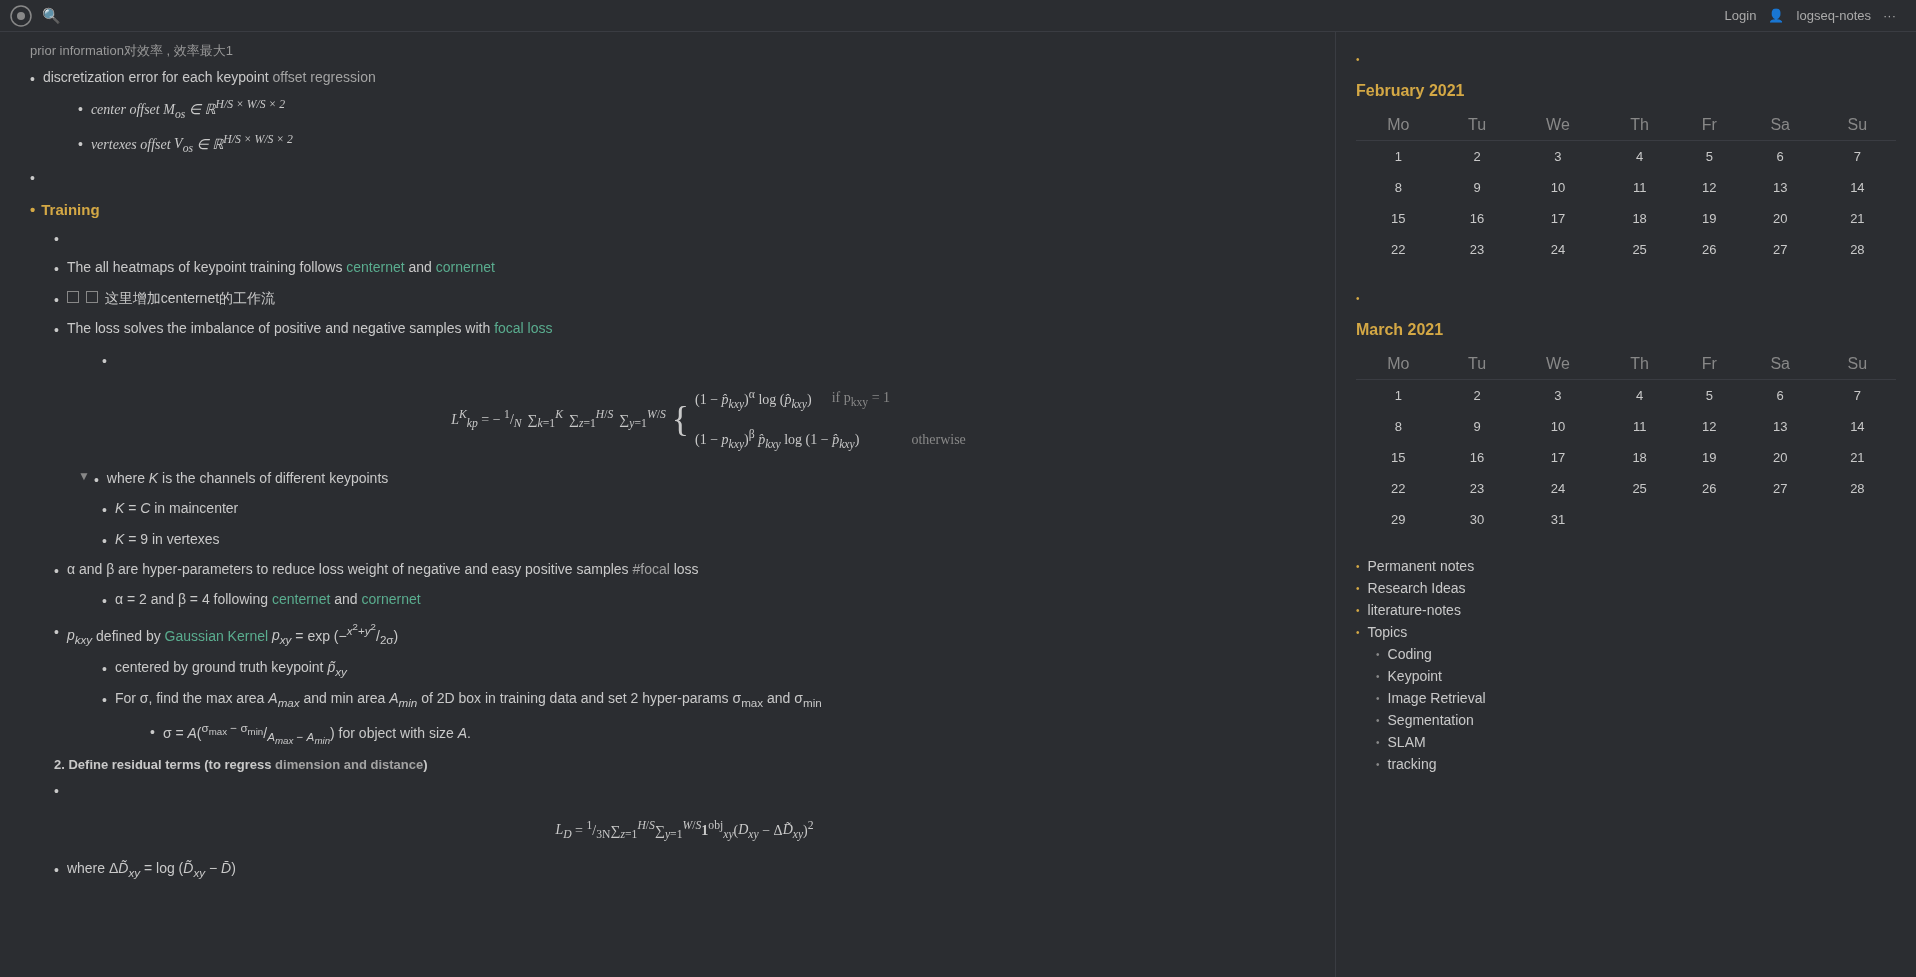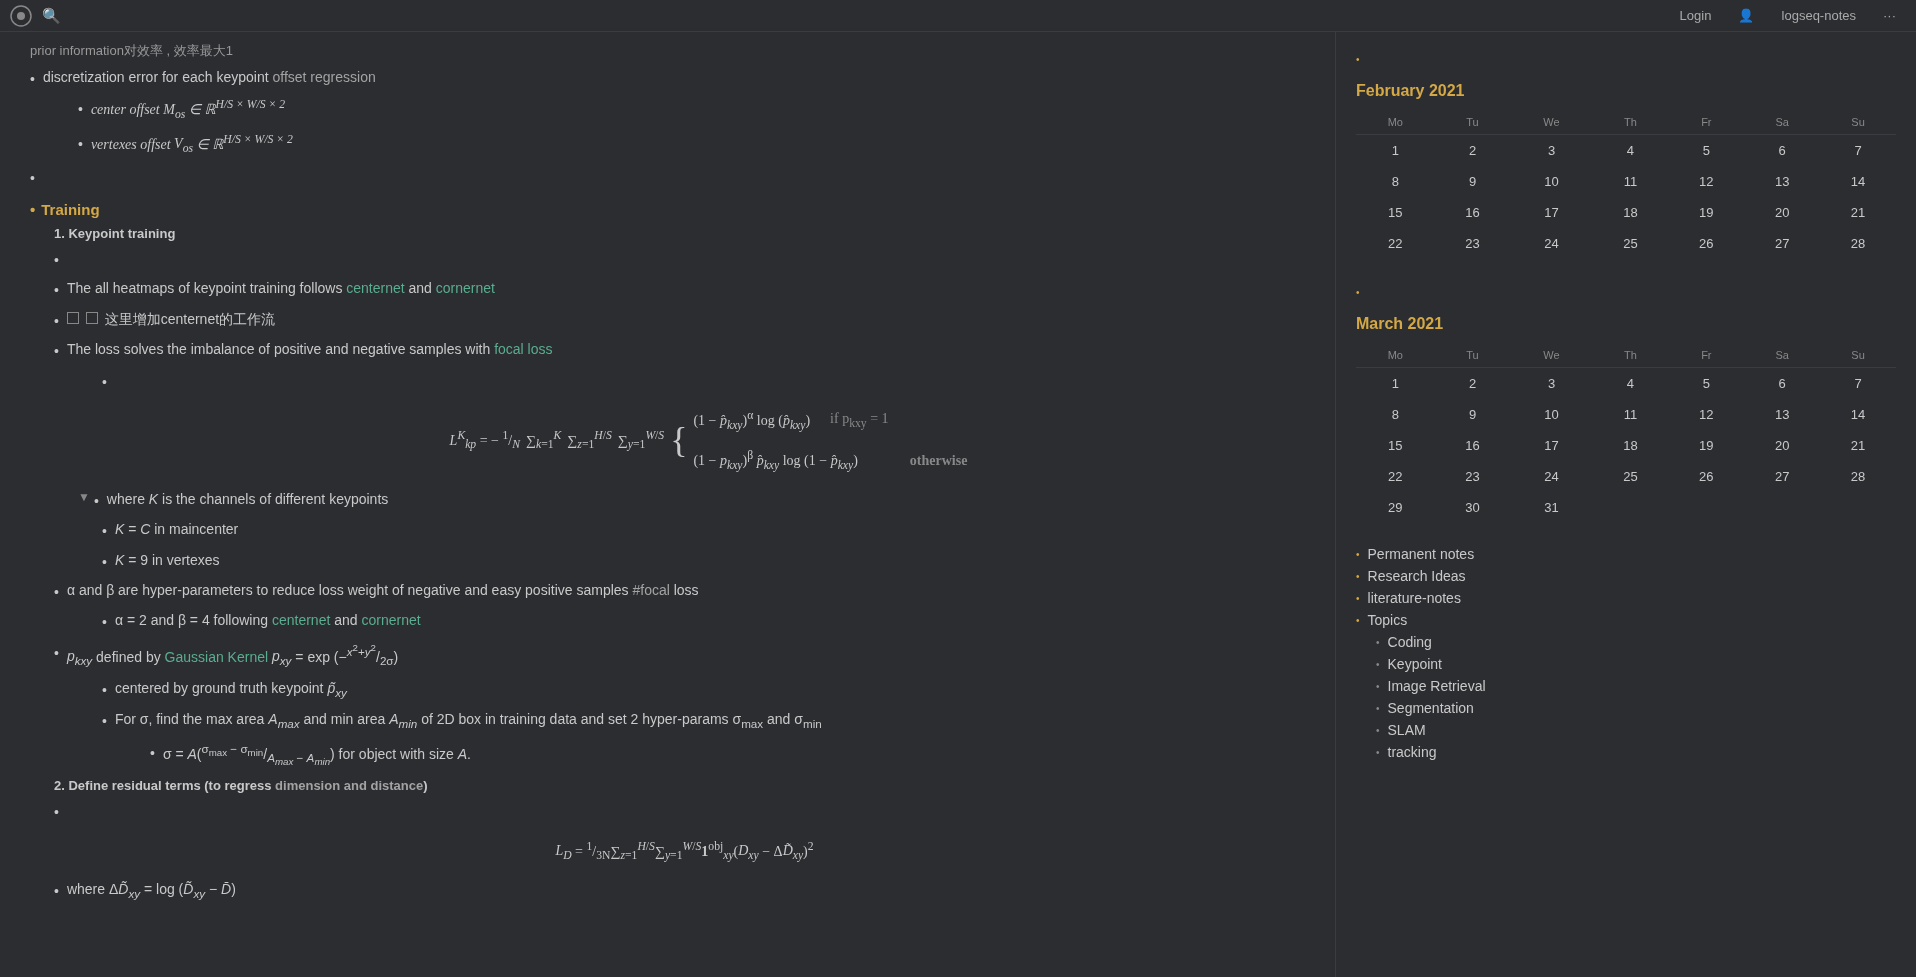--- a/index.html
+++ b/index.html
@@ -47,21 +47,21 @@
       align-items: center;
       justify-content: flex-end;
       padding: 0 20px;
       z-index: 100;
       border-bottom: 1px solid #3a3c42;
     }
 
     .topbar-right {
       display: flex;
       align-items: center;
-      gap: 27px;
+      gap: 12px;
       font-size: 13px;
       color: #aaa;
     }
 
     .topbar-left {
       position: absolute;
       left: 10px;
       display: flex;
       align-items: center;
       gap: 10px;
@@ -126,21 +126,21 @@
       margin: 12px 0 10px 0;
     }
 
     .calendar-grid {
       width: 100%;
       border-collapse: collapse;
     }
 
     .calendar-grid th {
       color: #888;
-      font-size: 11px;
+      font-size: 16px;
       font-weight: normal;
       padding: 6px 4px;
       text-align: center;
       border-bottom: 1px solid #3a3c42;
     }
 
     .calendar-grid td {
       color: #c9c9c9;
       font-size: 13px;
       padding: 8px 4px;
@@ -287,21 +287,20 @@
   <div class="bullet-item">
     <span class="bullet-dot">•</span>
   </div>
 
   <div class="section-header">
     <span style="color:#d4a845;">•</span>
     <span>Training</span>
   </div>
 
   <div class="indent-1">
-    <div class="subsection">1. Keypoint training</div>
 
     <div class="bullet-item">
       <span class="bullet-dot">•</span>
     </div>
 
     <div class="bullet-item">
       <span class="bullet-dot">•</span>
       <span>
         The all heatmaps of keypoint training follows 
         <span class="green-link">centernet</span> 
@@ -338,21 +337,21 @@
           <span>∑<sub><i>z</i>=1</sub><sup><i>H</i>/<i>S</i></sup></span>
           <span>∑<sub><i>y</i>=1</sub><sup><i>W</i>/<i>S</i></sup></span>
           <span class="brace" style="font-size:36px; line-height:1;">{</span>
           <div class="cases-rows">
             <div class="case-row">
               <span>(1 − <i>p̂<sub>kxy</sub></i>)<sup>α</sup> log (<i>p̂<sub>kxy</sub></i>)</span>
               <span style="color:#888; ">if p<sub>kxy</sub> = 1</span>
             </div>
             <div class="case-row">
               <span>(1 − <i>p<sub>kxy</sub></i>)<sup>β</sup> <i>p̂<sub>kxy</sub></i> log (1 − <i>p̂<sub>kxy</sub></i>)</span>
-              <span style="color:#888; margin-left:32px;font-weight:bold;">otherwise</span>
+              <span style="color:#888; margin-left:32px;">otherwise</span>
             </div>
           </div>
         </div>
       </div>
     </div>
 
     <div class="bullet-item indent-1">
       <span style="color:#888; font-size:12px; margin-right:4px;">▼</span>
       <span class="bullet-dot">•</span>
       <span>

